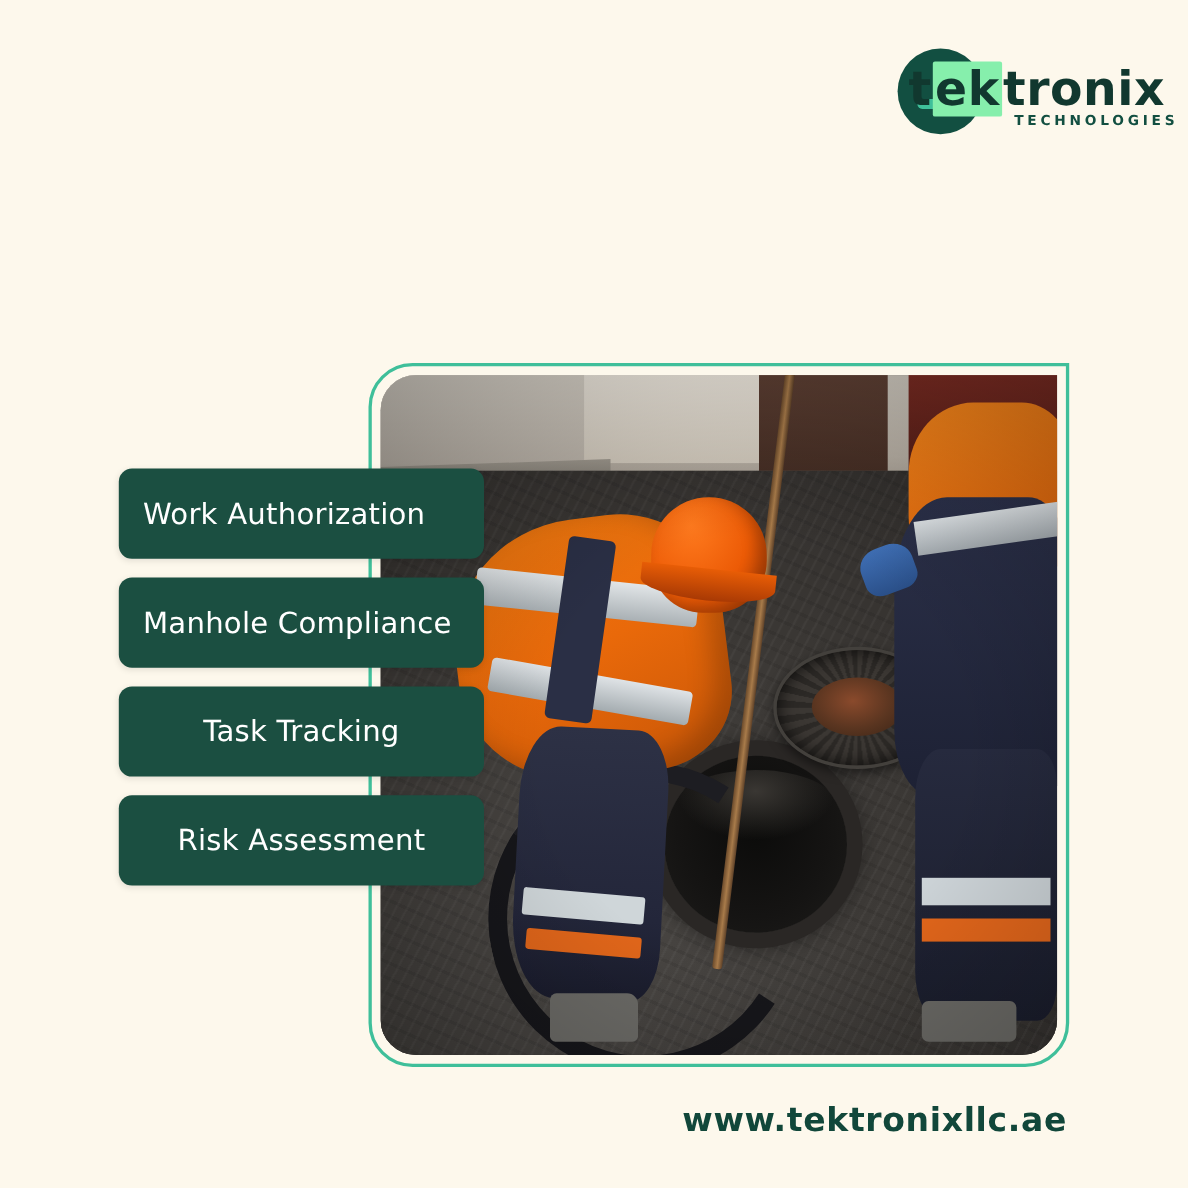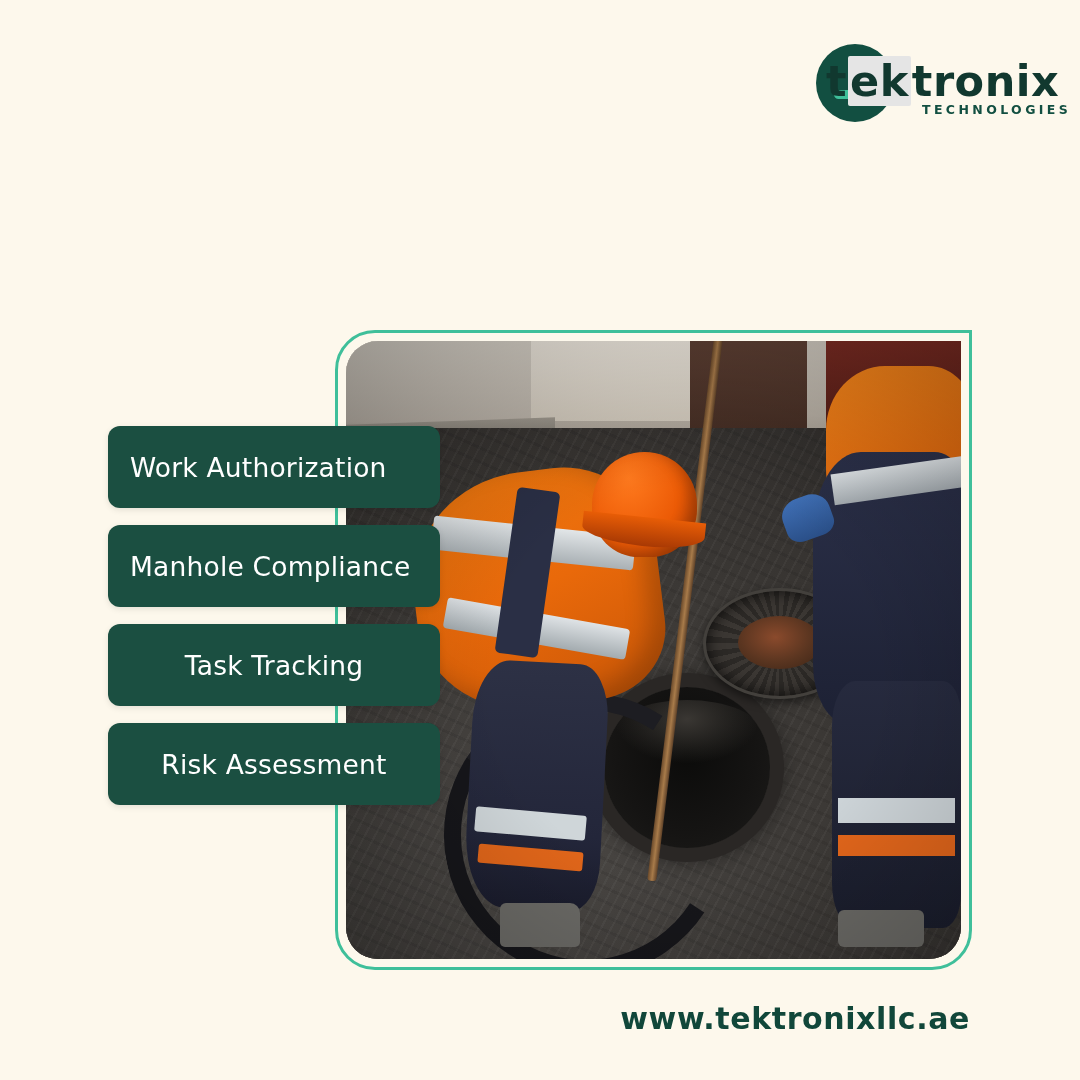--- a/index.html
+++ b/index.html
@@ -41,21 +41,21 @@
     left: 10px; top: 18px;
     font-family: "DejaVu Sans", sans-serif;
     font-size: 43px;
     font-weight: 700;
     letter-spacing: 0.5px;
     color: #11382f;
     white-space: nowrap;
   }
   .logo-wordmark .k-box {
     display: inline-block;
-    background: #e5e5e5;
+    background: #86efac;
     color: #11382f;
     padding: 0 2px;
     margin: 0 1px;
     border-radius: 2px;
   }
   .logo-sub {
     position: absolute;
     left: 106px; top: 64px;
     font-family: "DejaVu Sans", sans-serif;
     font-size: 12.5px;

